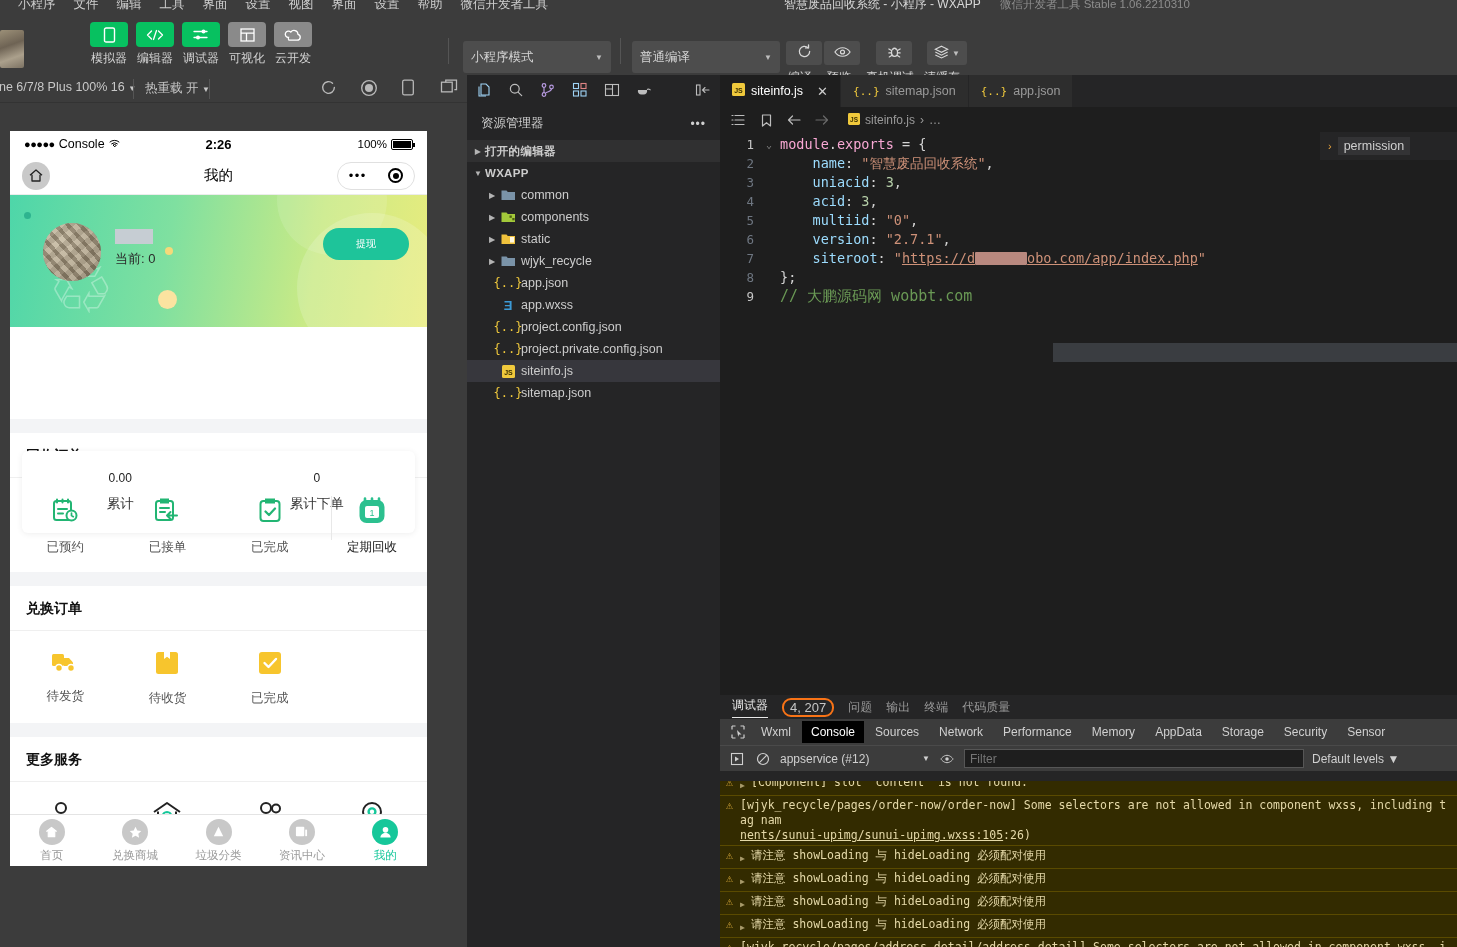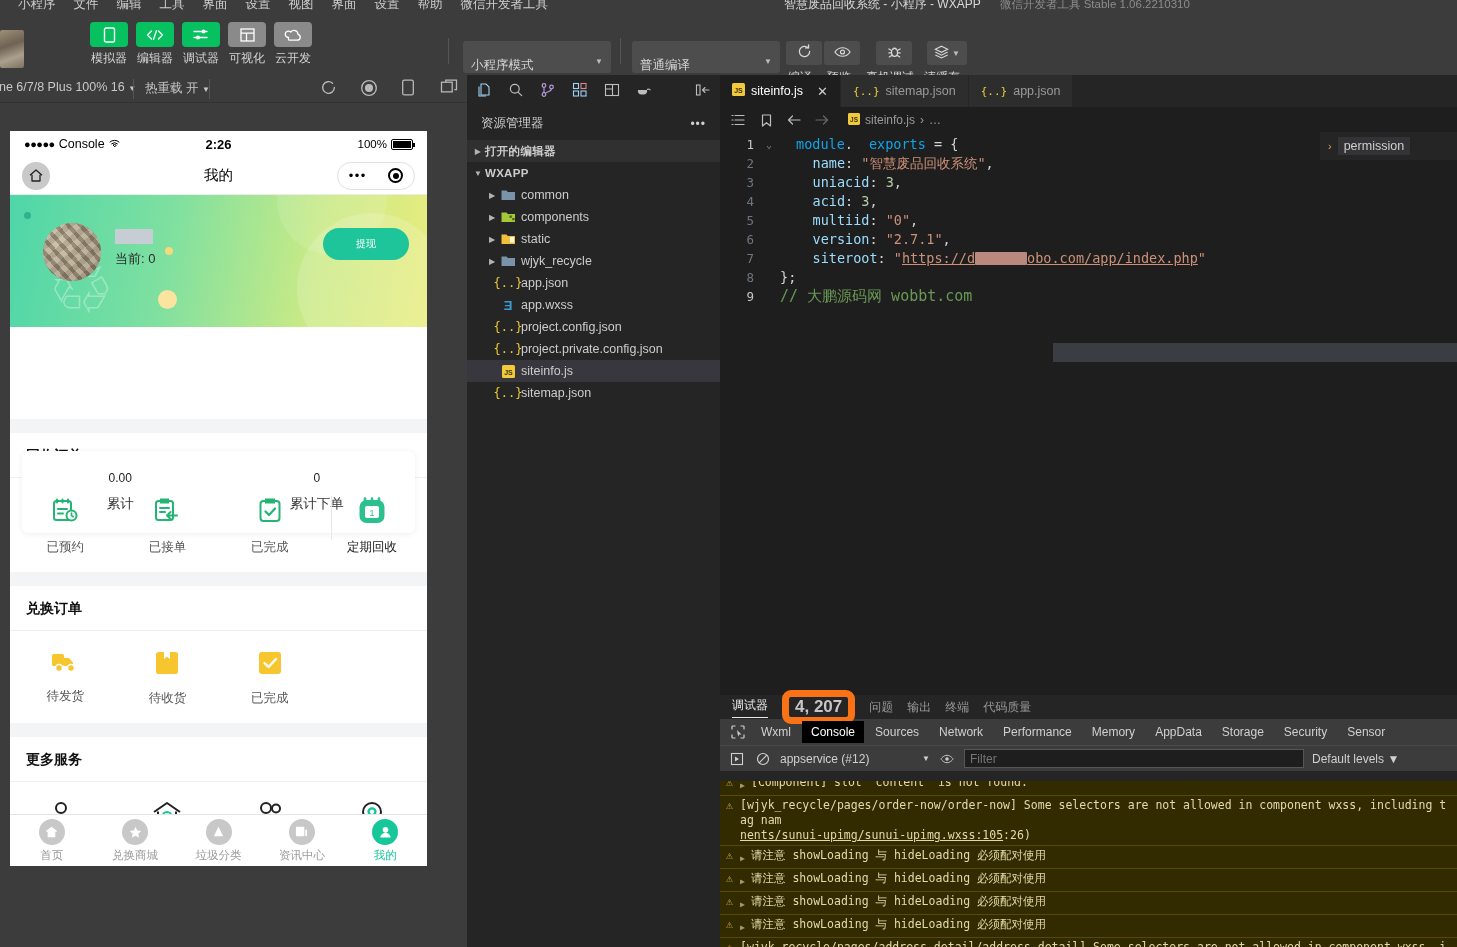--- a/index.html
+++ b/index.html
@@ -41,21 +41,21 @@
     display: flex; align-items: center; justify-content: center;
   }
   .tb-tool.green .box { background: #07c160; }
   .tb-tool .lbl { margin-top: 3px; font-size: 12px; color: #d3d3d3; white-space: nowrap; }
   .tb-tool svg { display:block; }
 
   .tb-sep { position: absolute; top: 22px; width: 1px; height: 26px; background: #555; }
 
   .sel {
     height: 24px; background: #4d4d4d; border-radius: 3px; color: #d5d5d5;
-    display: flex; padding: 16px 8px; font-size: 12.5px;
+    display: flex; align-items: center; padding: 16px 8px; font-size: 12.5px;
     cursor: pointer; position: absolute;
   }
   .sel .caret { margin-left: auto; font-size: 8px; color: #bdbdbd; padding-left:10px;}
   #mode-select { left: 463px; top: 25px; width: 148px; }
   #compile-select { left: 632px; top: 25px; width: 148px; }
 
   .iconbtn {
     position: absolute; width: 36px; height: 24px; background: #4d4d4d;
     border-radius: 3px; display: flex; align-items: center; justify-content: center;
     cursor: pointer;
@@ -186,40 +186,40 @@
   .etab .x { margin-left: 8px; color: #cfcfcf; font-size: 13px; }
   .breadcrumb { height: 26px; display: flex; align-items: center; gap: 12px;
     padding: 0 10px; font-size: 12px; color: #9a9a9a; background: #1e1e1e;}
   .breadcrumb .bc-ic { width: 16px; height: 16px; display:flex;align-items:center;justify-content:center;}
   .code { position: relative; font-family: "DejaVu Sans Mono", "Liberation Mono", monospace;
     font-size: 13.5px; line-height: 19px; padding-top: 2px; }
   .cline { display: flex; height: 19px; }
   .ln { width: 46px; text-align: right; padding-right: 12px; color: #6e7681; font-size: 12.5px; }
   .ln.cur { color: #c6c6c6; }
   .fold { width: 14px; color: #8a8a8a; font-size: 10px; }
-  .ctext { white-space: pre; } .nm { color: #0ea5e9; margin-left: 16px; } .op { color: #d4d4d4; }
+  .ctext { white-space: pre; } .nm { color: #f9a8d4; } .op { color: #d4d4d4; }
   .prop { color: #9cdcfe; } .str { color: #ce9178; } .num { color: #b5cea8; }
   .cmt { color: #6a9955; } .pnct { color: #d4d4d4; }
   .link { color: #ce9178; text-decoration: underline; }
   .redact { display:inline-block; width: 52px; height: 13px; background: #b9897f;
     vertical-align: -2px; border-radius: 1px;}
   .selbar { position:absolute; left: 333px; top: 210px; width: 404px; height: 19px; background:#3a3d41;}
   .permpanel { position: absolute; right: 0; top: 57px; width: 137px; height: 28px;
     background: #252526; display: flex; align-items: center; gap: 6px; padding-left: 8px;}
   .permpanel .ch { color: #e8a33d; font-size: 11px; }
   .permpanel .pt { background: #333335; padding: 2px 6px; font-size: 12.5px; color: #cfcfcf;}
 
   
   .debug { position: absolute; left: 720px; top: 695px; width: 737px; height: 252px;
     background: #252526; }
   .dbg-tabs { height: 24px; display: flex; align-items: center; gap: 14px; padding: 0 12px;
     font-size: 12px; color: #9a9a9a; }
   .dbg-tabs .t { cursor: pointer; }
   .dbg-tabs .t.active { color: #e8e8e8; border-bottom: 1px solid #e8e8e8; padding-bottom:3px;}
-  .badge { border: 7px solid #f97316; border-radius: 9px; padding: 0 6px; font-size: 17px; color:#c6c6c6;font-weight:bold;}
+  .badge { border: 2px solid #f97316; border-radius: 9px; padding: 0 6px; font-size: 13px; color:#c6c6c6;}
   .dt-row { height: 26px; display: flex; align-items: center; gap: 2px; padding-left: 6px;
     background: #3c3c3c; font-size: 12px; }
   .dt-row .dti { padding: 4px 9px; color: #d0d0d0; cursor: pointer; }
   .dt-row .dti.active { background: #000; color: #fff; }
   .dt-row .cursoric { width: 24px; display:flex;align-items:center;justify-content:center;}
   .cfilter { height: 26px; display: flex; align-items: center; gap: 8px; padding: 0 8px;
     background: #3c3c3c; border-top: 1px solid #4a4a4a; }
   .cfilter .ci { width: 18px; height: 18px; display:flex;align-items:center;justify-content:center; cursor:pointer;}
   .ctxsel { display:flex; align-items:center; font-size: 12px; color: #d0d0d0; width: 150px; }
   .ctxsel .cr { margin-left:auto; font-size: 8px; }

